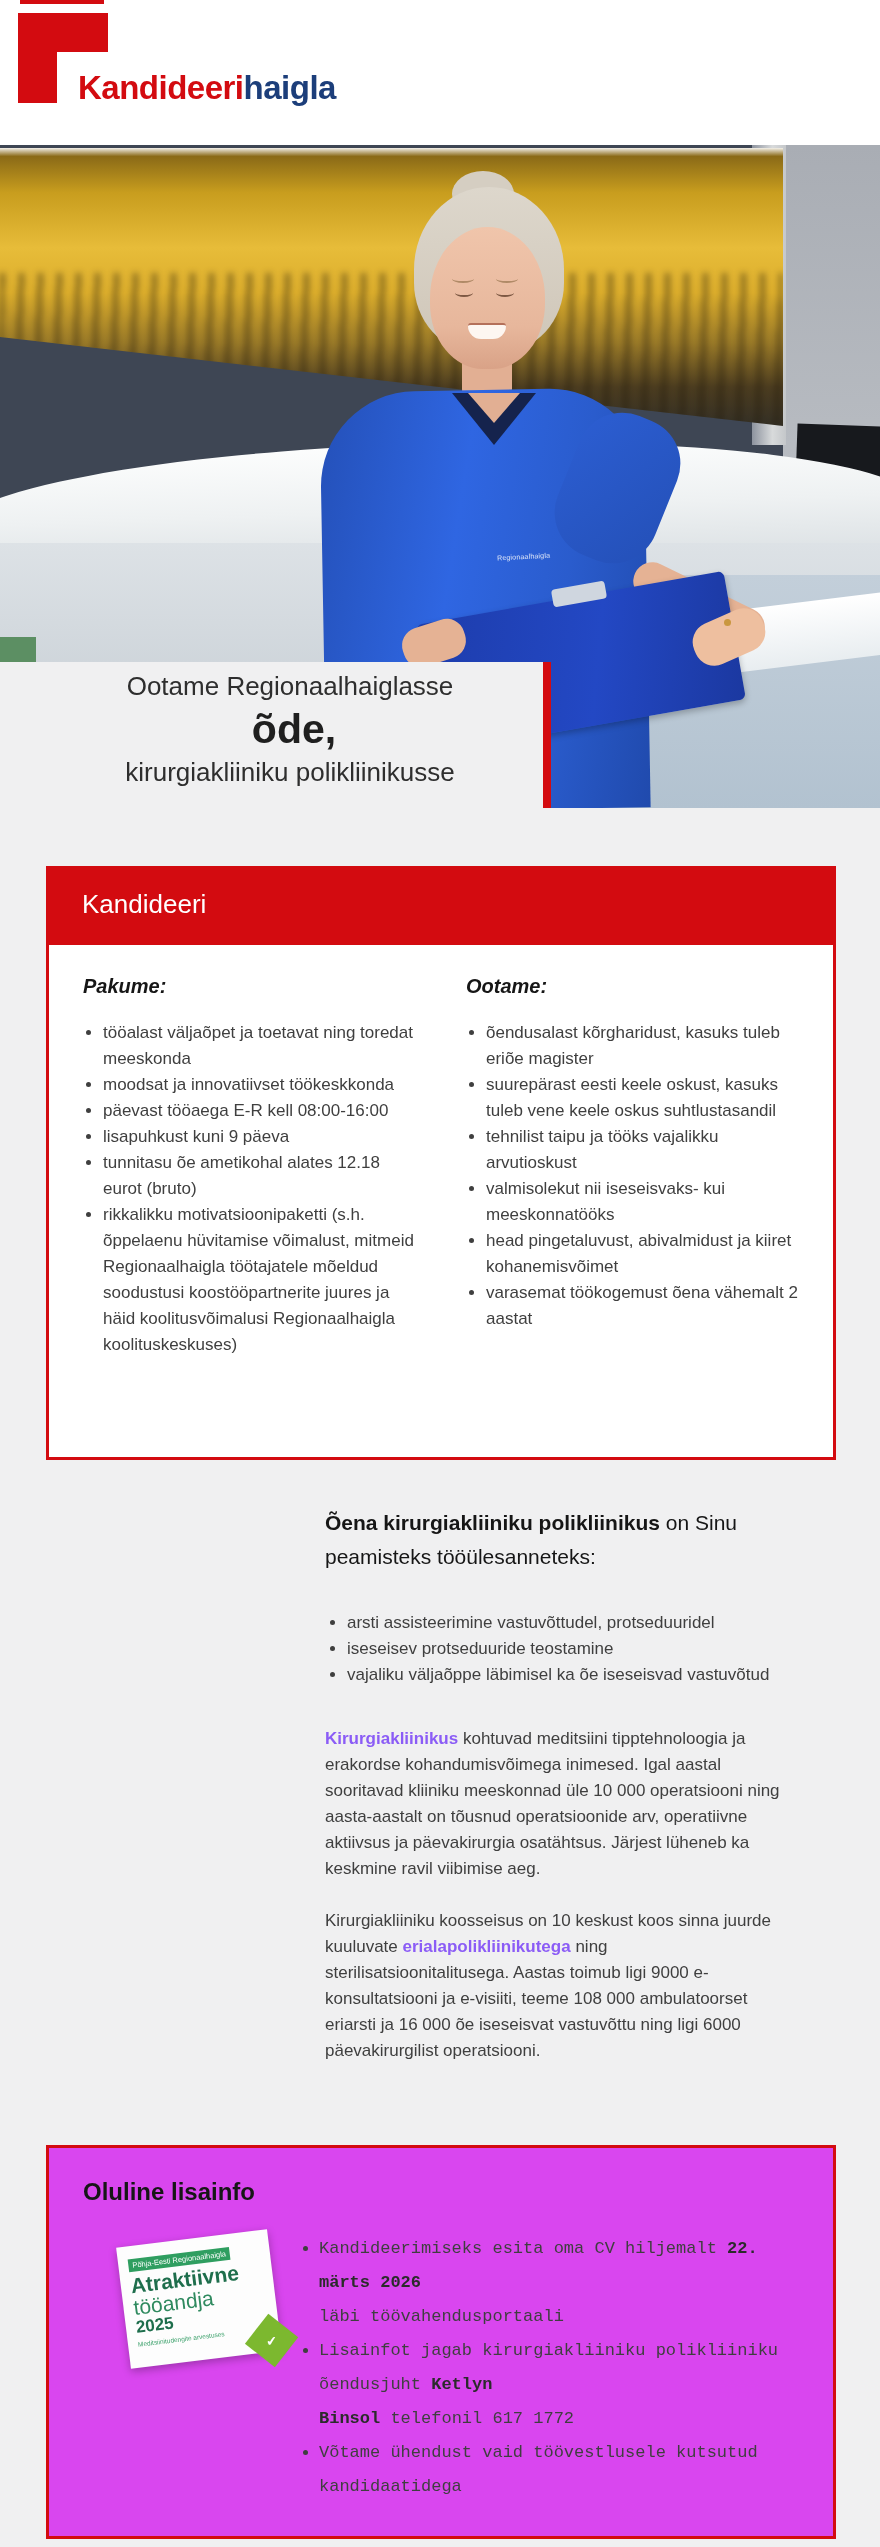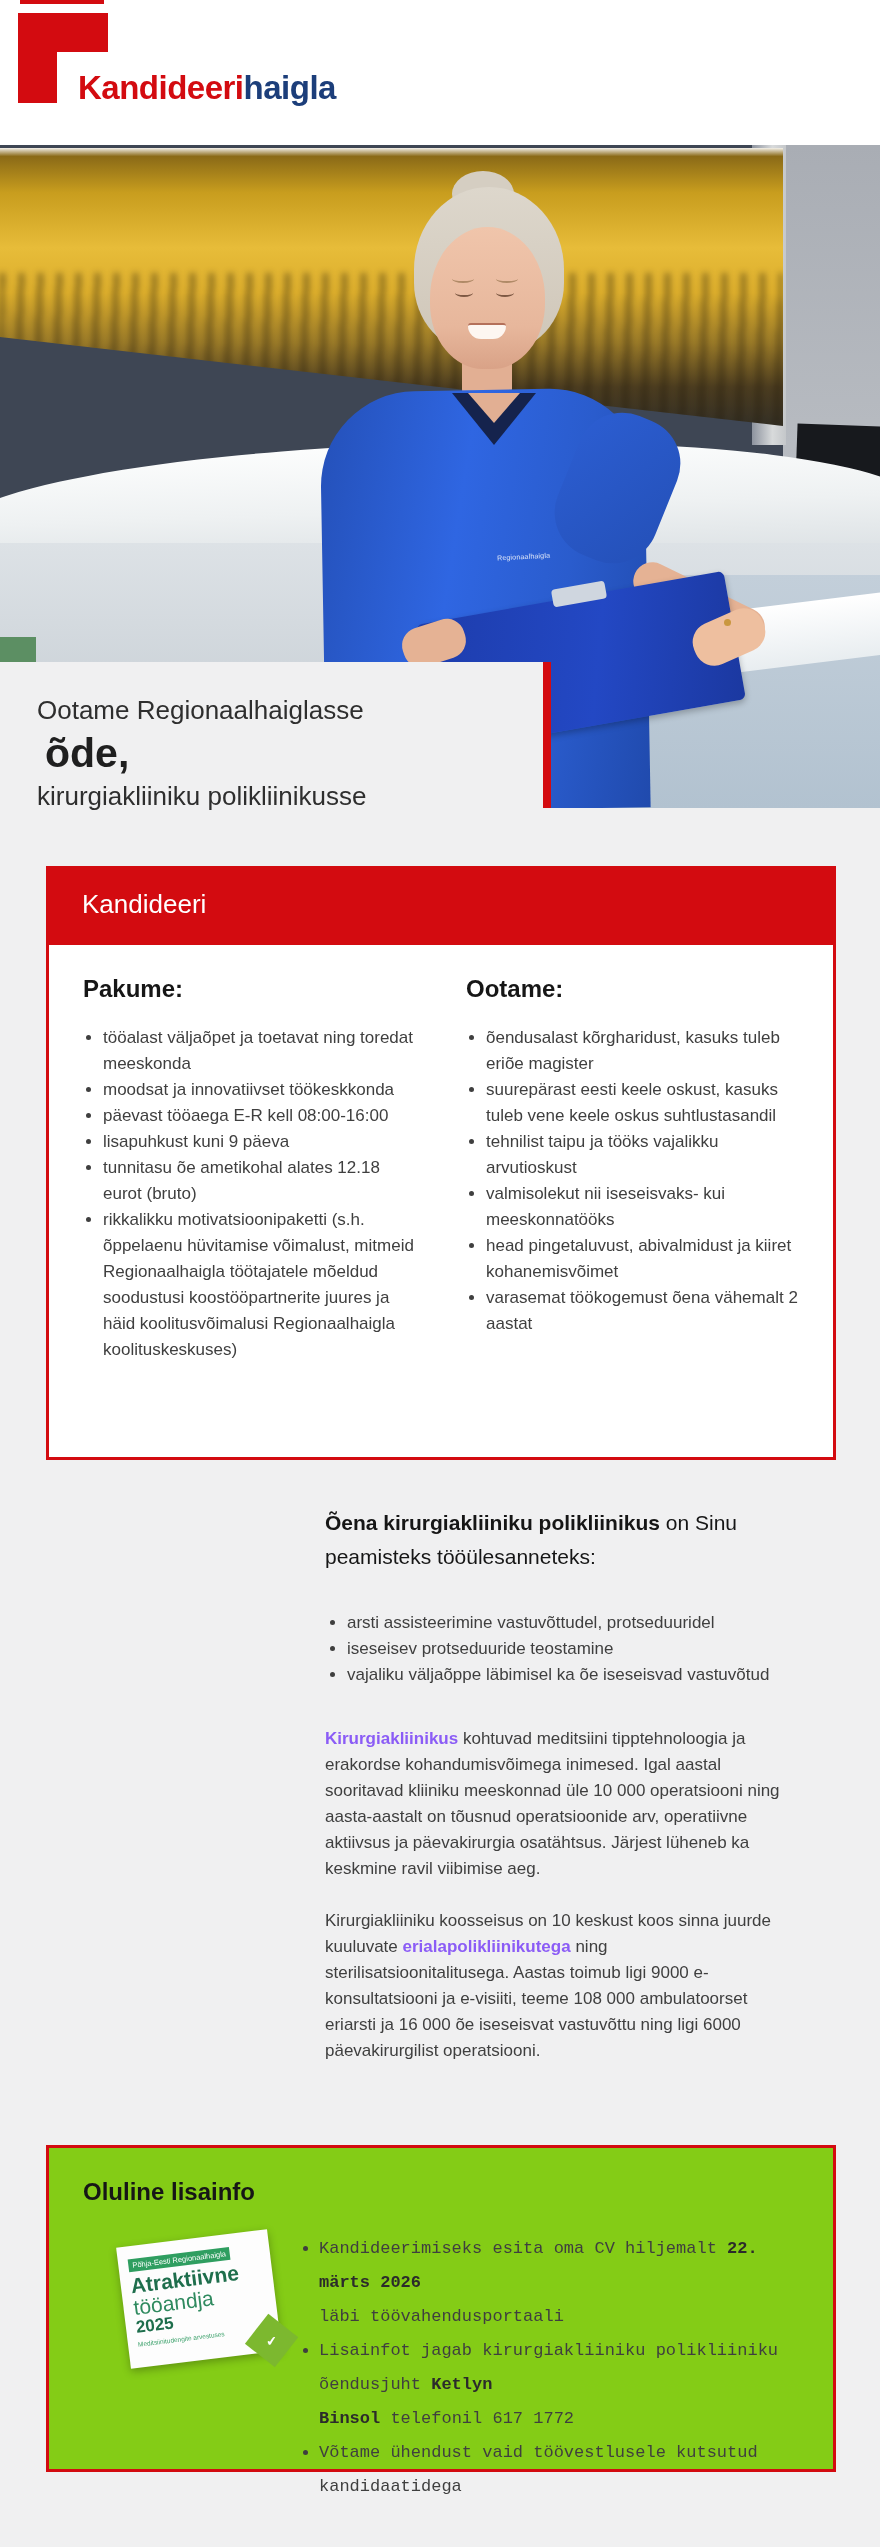--- a/index.html
+++ b/index.html
@@ -56,43 +56,43 @@
   .chest-skin{left:468px;top:248px;width:0;height:0;border-left:26px solid transparent;border-right:26px solid transparent;border-top:30px solid #e2af93;}
   .scrub-label{left:497px;top:408px;font-size:7px;color:rgba(255,255,255,0.85);transform:rotate(-3deg);letter-spacing:0.2px;}
   .sleeve-right{left:565px;top:268px;width:105px;height:150px;background:linear-gradient(120deg,#2c5ed2,#2450b8);border-radius:46px;transform:rotate(22deg);}
   .forearm-right{left:628px;top:440px;width:142px;height:38px;background:#e5b294;border-radius:20px;transform:rotate(26deg);}
   .clipboard{left:425px;top:452px;width:312px;height:130px;background:linear-gradient(105deg,#1d3cab,#2348c4 55%,#1b38a0);border-radius:6px;transform:rotate(-10deg);box-shadow:0 3px 6px rgba(0,0,0,0.25);}
   .clip{left:552px;top:440px;width:54px;height:18px;background:#cfd6df;border-radius:4px;transform:rotate(-10deg);}
   .hand-left{left:402px;top:478px;width:64px;height:40px;background:#e5b294;border-radius:18px;transform:rotate(-18deg);}
   .hand-right{left:692px;top:470px;width:74px;height:44px;background:#eebf9f;border-radius:20px;transform:rotate(-24deg);}
   .ring{left:724px;top:474px;width:7px;height:7px;background:#c9973f;border-radius:50%;}
   
-  .intro-card{position:absolute;left:0;top:662px;width:543px;height:146px;background:var(--page-gray);padding:32px 0 0 37px;}
+  .intro-card{position:absolute;left:0;top:662px;width:543px;height:146px;background:var(--page-gray);padding:8px 0 0 37px;text-align:center;}
   .intro-stripe{position:absolute;left:543px;top:662px;width:8px;height:146px;background:var(--red);}
   .intro-line{font-size:26px;color:#2e2e2e;line-height:32px;}
   .intro-title{font-size:41px;font-weight:bold;color:#1f1f1f;line-height:50px;margin:2px 0 2px 8px;}
   
   .banner{position:absolute;left:46px;top:866px;width:790px;height:76px;background:var(--red);color:#ffffff;font-size:26px;line-height:76px;padding-left:36px;cursor:pointer;}
   
   .list-box{position:absolute;left:46px;top:942px;width:790px;height:518px;background:#ffffff;border:3px solid var(--red);padding:30px 30px 0 34px;display:flex;gap:46px;}
   .col{width:345px;}
-  .col h3{margin:0 0 22px 0;font-size:24px;color:var(--head);}
+  .col h3{margin:0 0 22px 0;font-size:20px;color:var(--head);font-style:italic;}
   .col ul{margin:0;padding-left:20px;}
   .col li{font-size:17px;line-height:26px;color:var(--text);}
   
   .tasks{position:absolute;left:325px;top:1506px;width:462px;}
   .tasks h2{margin:0;font-size:21px;line-height:34px;color:var(--head);font-weight:bold;}
   .tasks h2 .h-rest{font-weight:normal;}
   .tasks ul{margin:36px 0 0 0;padding-left:22px;}
   .tasks li{font-size:17px;line-height:26px;color:var(--text);}
   .tasks p{margin:38px 0 0 0;font-size:17px;line-height:26px;color:var(--text);}
   .tasks p.p2{margin-top:26px;}
   .tasks b{color:#8b5cf6;}
   
-  .info-box{position:absolute;left:46px;top:2145px;width:790px;height:327px;background:#84cc16;border:3px solid var(--red);padding:30px 30px 0 34px;}
+  .info-box{position:absolute;left:46px;top:2145px;width:790px;height:394px;background:#d946ef;border:3px solid var(--red);padding:30px 30px 0 34px;}
   .info-box h3{margin:0;font-size:24px;color:var(--head);}
   .info-row{display:flex;margin-top:26px;}
   .badge-wrap{width:216px;flex:0 0 216px;position:relative;height:200px;}
   .badge{position:absolute;left:40px;top:6px;width:152px;height:122px;background:#fdfdfd;transform:rotate(-7deg);box-shadow:0 3px 8px rgba(0,0,0,0.28);padding:8px 6px 0 10px;}
   .badge-org{display:inline-block;background:#2f9e60;color:#ffffff;font-size:7.5px;padding:2px 4px;white-space:nowrap;}
   .badge-line1{font-size:21px;font-weight:bold;color:#1e6e4c;line-height:22px;margin-top:3px;}
   .badge-line2{font-size:21px;color:#2f8a5f;line-height:21px;}
   .badge-year{font-size:17px;font-weight:bold;color:#1e6e4c;line-height:20px;}
   .badge-note{font-size:6.5px;color:#3aa06a;margin-top:3px;}
   .badge-diamond{position:absolute;right:-10px;bottom:-8px;width:38px;height:38px;background:#7cb82f;transform:rotate(45deg);display:flex;align-items:center;justify-content:center;}

